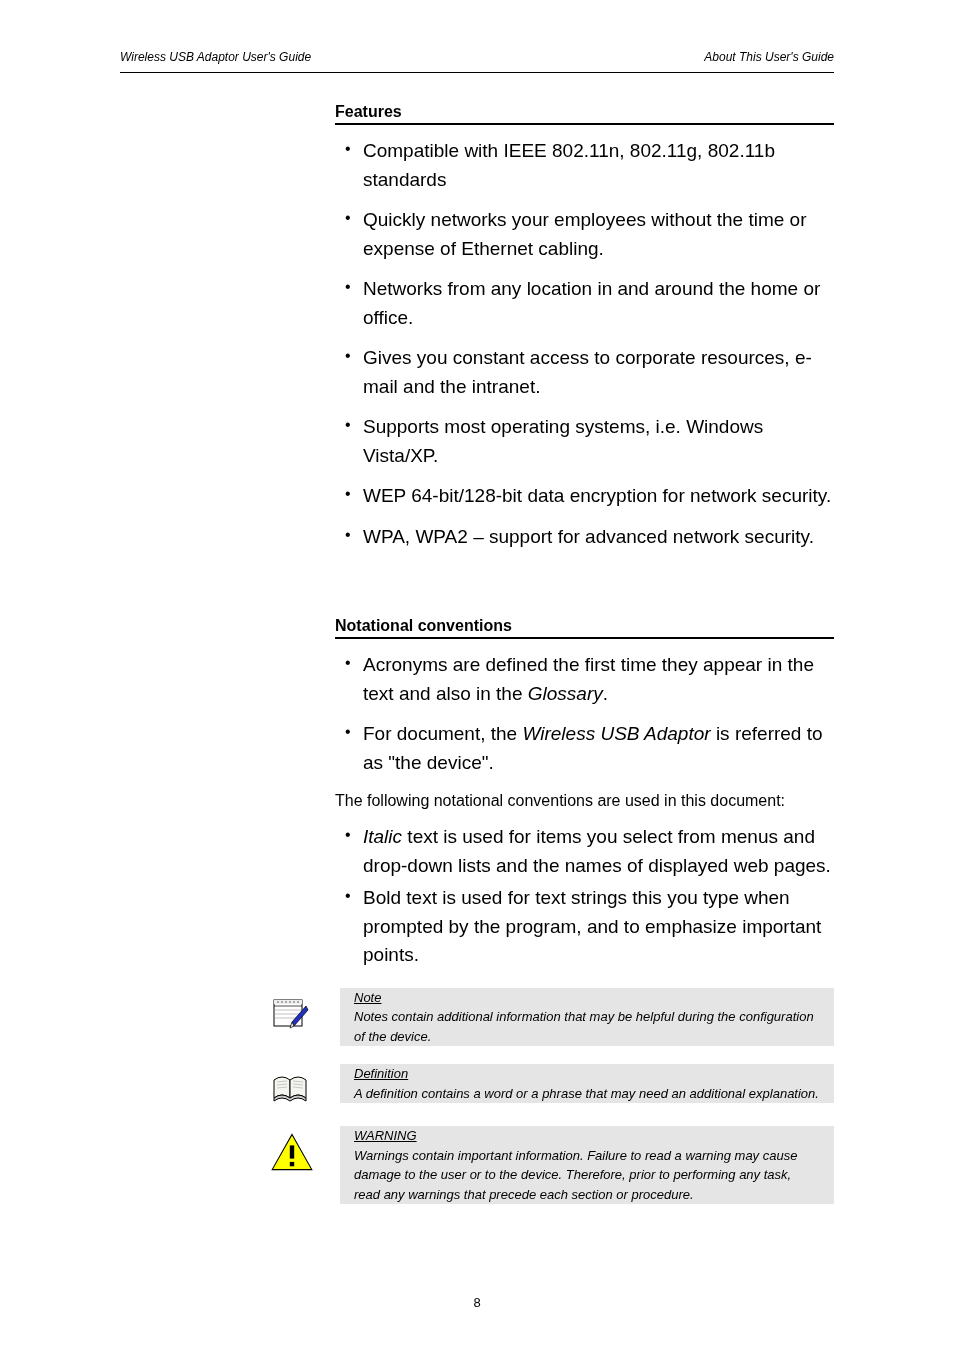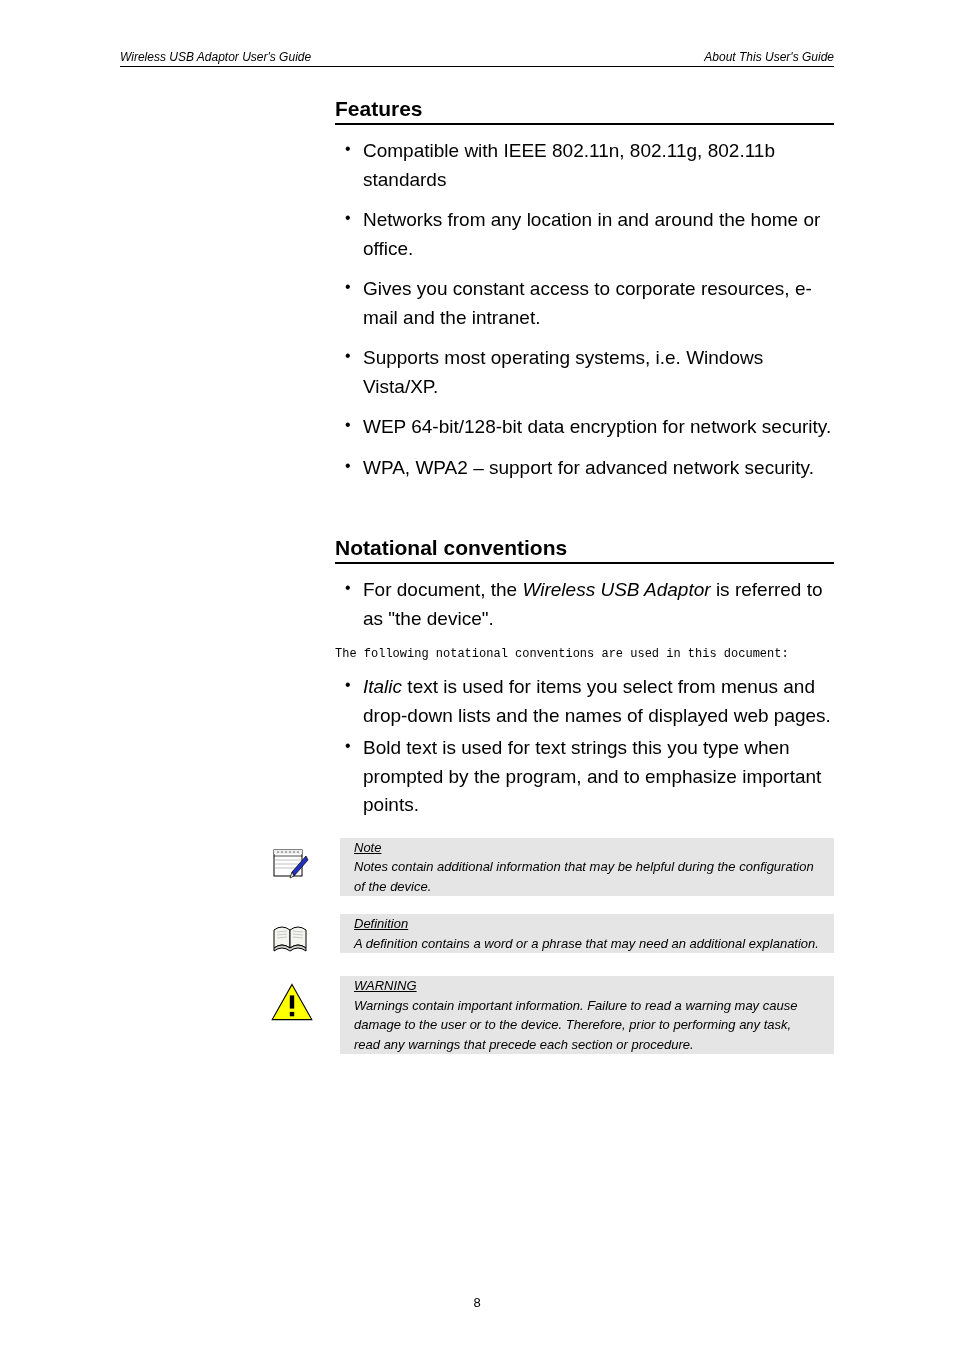--- a/index.html
+++ b/index.html
@@ -10,37 +10,37 @@
     body {
       font-family: Arial, sans-serif;
       background: white;
       width: 954px;
       height: 1350px;
       position: relative;
       padding: 50px 120px 40px 120px;
     }
     .header-line {
       border-bottom: 1px solid #000;
-      padding-bottom: 2px;
+      padding-bottom: 8px;
       margin-bottom: 30px;
       display: flex;
       justify-content: space-between;
       font-size: 12px;
       gap: 33px;
     }
     .header-left {
       font-style: italic;
     }
     .header-right {
       font-style: italic;
     }
     .section-title {
-      font-size: 21px;
+      font-size: 16px;
       font-weight: bold;
-      margin-top: 12px;
+      margin-top: 24px;
       margin-bottom: 2px;
       margin-left: 215px;
     }
     .section-rule {
       border: none;
       border-top: 2px solid #000;
       margin-left: 215px;
       margin-bottom: 12px;
     }
     .bullet-list {
@@ -58,25 +58,24 @@
       content: "•";
       position: absolute;
       left: 0;
       font-size: 16px;
     }
     .tight-list li {
       margin-bottom: 4px;
     }
     .conventions-intro {
       margin-left: 215px;
-      font-size: 12px;
+      font-size: 16px;
       margin-bottom: 10px;
       margin-top: 10px;
       line-height: 1.5;
-      font-family: Liberation Mono, monospace;
     }
     .callout {
       display: flex;
       align-items: flex-start;
       margin-top: 18px;
       margin-left: 150px;
     }
     .callout-icon {
       width: 40px;
       height: 40px;
@@ -117,33 +116,37 @@
 <div class="header-line">
   <span class="header-left">Wireless USB Adaptor User's Guide</span>
   <span class="header-right">About This User's Guide</span>
 </div>
 
 <div class="section-title">Features</div>
 <hr class="section-rule">
 
 <ul class="bullet-list">
   <li>Compatible with IEEE 802.11n, 802.11g, 802.11b standards</li>
+  <li>Quickly networks your employees without the time or expense of Ethernet cabling.</li>
   <li>Networks from any location in and around the home or office.</li>
   <li>Gives you constant access to corporate resources, e-mail and the intranet.</li>
   <li>Supports most operating systems, i.e. Windows Vista/XP.</li>
   <li>WEP 64-bit/128-bit data encryption for network security.</li>
   <li>WPA, WPA2 – support for advanced network security.</li>
 </ul>
 
 <div style="height:30px;"></div>
 
 <div class="section-title">Notational conventions</div>
 <hr class="section-rule">
 
 <ul class="bullet-list">
+  <li>
+    <span>Acronyms are defined the first time they appear in the text and also in the </span><em class="italic">Glossary</em><span>.</span>
+  </li>
   <li>
     <span>For document, the </span><em class="italic">Wireless USB Adaptor</em><span> is referred to as "the device".</span>
   </li>
 </ul>
 
 <div class="conventions-intro">The following notational conventions are used in this document:</div>
 
 <ul class="bullet-list tight-list">
   <li>
     <em class="italic">Italic </em><span>text is used for items you select from menus and drop-down lists and the names of displayed web pages.</span>

